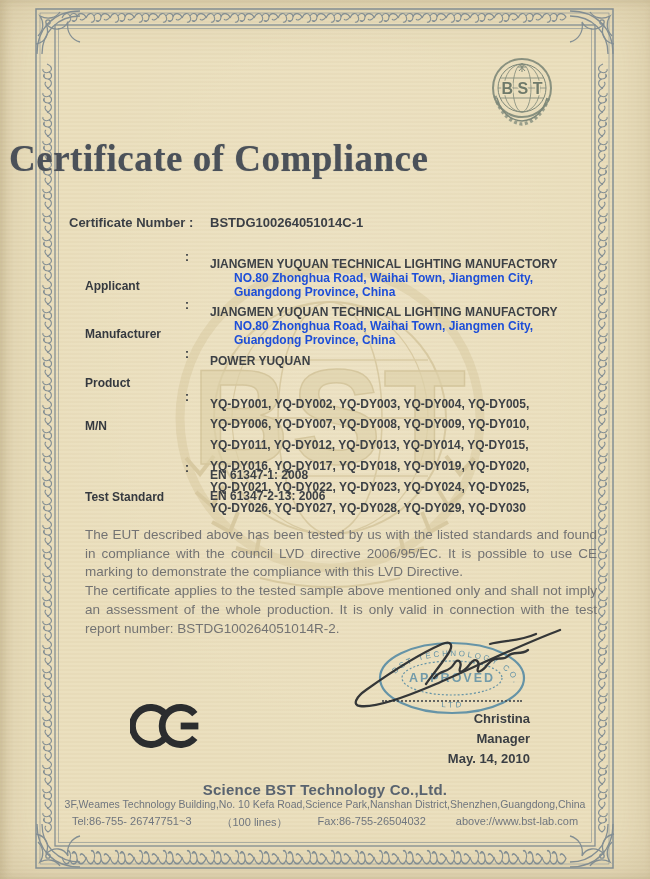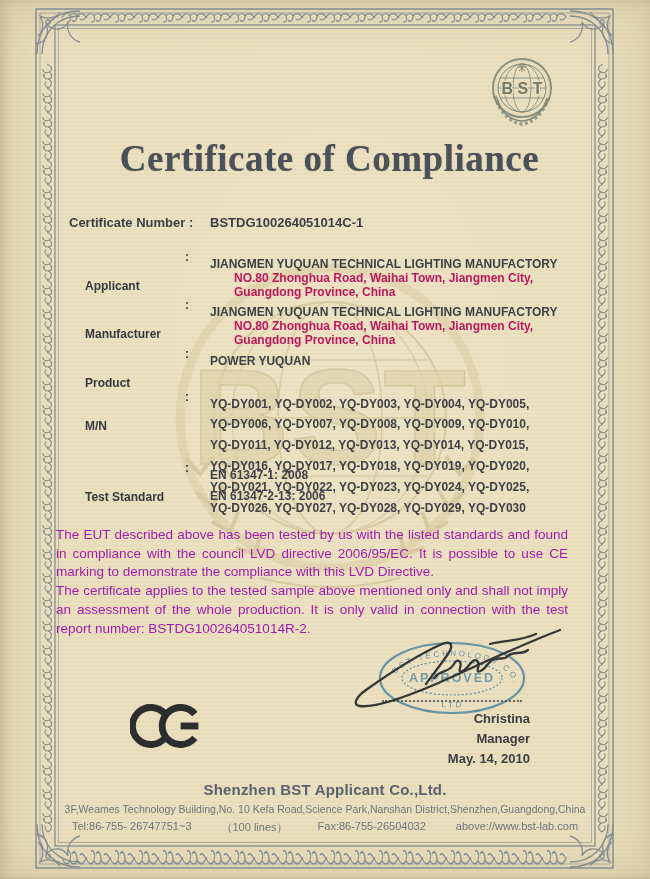--- a/index.html
+++ b/index.html
@@ -15,48 +15,48 @@
       radial-gradient(ellipse at 52% 42%, rgba(255,255,255,.10), rgba(255,255,255,0) 62%),
       repeating-linear-gradient(0deg, rgba(124,103,62,.03) 0 2px, rgba(255,255,255,.025) 2px 4px);
     box-shadow:inset 0 0 55px rgba(118,94,52,.22), inset 4px 0 10px rgba(118,94,52,.18);
   }
   svg{display:block;}
   .abs{position:absolute;}
   .wm{left:140px;top:248px;z-index:1;opacity:.5;}
   .frame{left:0;top:0;z-index:2;}
   .logo{left:484px;top:50px;z-index:3;}
   .title{
-    left:9px;right:0;top:137px;text-align:center;z-index:4;
+    left:9px;right:0;top:137px;z-index:4;
     font-family:"Liberation Serif",serif;font-weight:bold;font-size:37px;
     color:#4b5159;letter-spacing:.5px;
     text-shadow:0 0 1px rgba(75,81,89,.45);
   }
   .cert-row{left:69px;top:215px;display:flex;z-index:4;
     font-size:13px;font-weight:bold;color:#3b3f45;}
   .cert-row .lbl{width:141px;flex:0 0 141px;}
   .fields{left:85px;right:50px;top:251px;z-index:4;}
   .tstd{left:85px;right:50px;top:462px;z-index:4;}
   .frow{display:grid;grid-template-columns:100px 25px 1fr;align-items:start;}
   .frow, .frow div{font-size:12px;line-height:13.8px;font-weight:bold;}
   .flabel{color:#35393f;margin-top:29px;}
   .fcolon{color:#35393f;}
   .v-strong{color:#3d4146;margin-top:7px;}
-  .v-addr{color:#be185d;padding-left:24px;}
-  .paras{left:56px;width:512px;top:526px;z-index:4;
-    font-size:13.5px;line-height:18.7px;color:#a21caf;text-align:justify;}
+  .v-addr{color:#1d4ed8;padding-left:24px;}
+  .paras{left:85px;width:512px;top:526px;z-index:4;
+    font-size:13.5px;line-height:18.7px;color:#737373;text-align:justify;}
   .paras p{margin:0;}
   .ce{left:130px;top:697px;z-index:4;}
   .stamp{left:376px;top:638px;z-index:4;opacity:.85;}
   .sig{left:350px;top:620px;z-index:5;}
   .sigline{left:382px;top:700px;width:140px;height:0;border-top:2px dotted #43474b;opacity:.8;z-index:4;}
   .sig-text{left:375px;top:709px;width:155px;text-align:right;z-index:4;
     font-size:13px;font-weight:bold;color:#3a3e43;line-height:20px;}
   .footer{left:45px;right:45px;top:781px;text-align:center;z-index:4;}
   .f-company{font-size:15px;font-weight:bold;color:#59636f;letter-spacing:.2px;}
-  .f-address{font-size:10.5px;margin-top:5px;color:#6f757e;white-space:nowrap;}
+  .f-address{font-size:10.5px;color:#6f757e;white-space:nowrap;}
   .f-contact{font-size:11px;margin-top:5px;color:#6f757e;display:flex;justify-content:center;gap:30px;white-space:nowrap;}
 </style>
 </head>
 <body>
 
 <div class="page">
 
   <svg class="abs wm" width="380" height="360" viewBox="0 0 380 360">
     <g fill="none" stroke="#c6b484">
       <circle cx="190" cy="170" r="150" stroke-width="9" opacity=".55"></circle>
@@ -317,21 +317,21 @@
   </svg>
   <div class="abs sigline"></div>
 
   <div class="abs sig-text">
     <div>Christina</div>
     <div>Manager</div>
     <div>May. 14, 2010</div>
   </div>
 
   <div class="abs footer">
-    <div class="f-company">Shenzhen BST Applicant Co.,Ltd.</div>
+    <div class="f-company">Science BST Technology Co.,Ltd.</div>
     <div class="f-address">3F,Weames Technology Building,No. 10 Kefa Road,Science Park,Nanshan District,Shenzhen,Guangdong,China</div>
     <div class="f-contact">
       <span>Tel:86-755- 26747751~3</span>
       <span>（100 lines）</span>
       <span>Fax:86-755-26504032</span>
       <span>above://www.bst-lab.com</span>
     </div>
   </div>
 
 </div>

